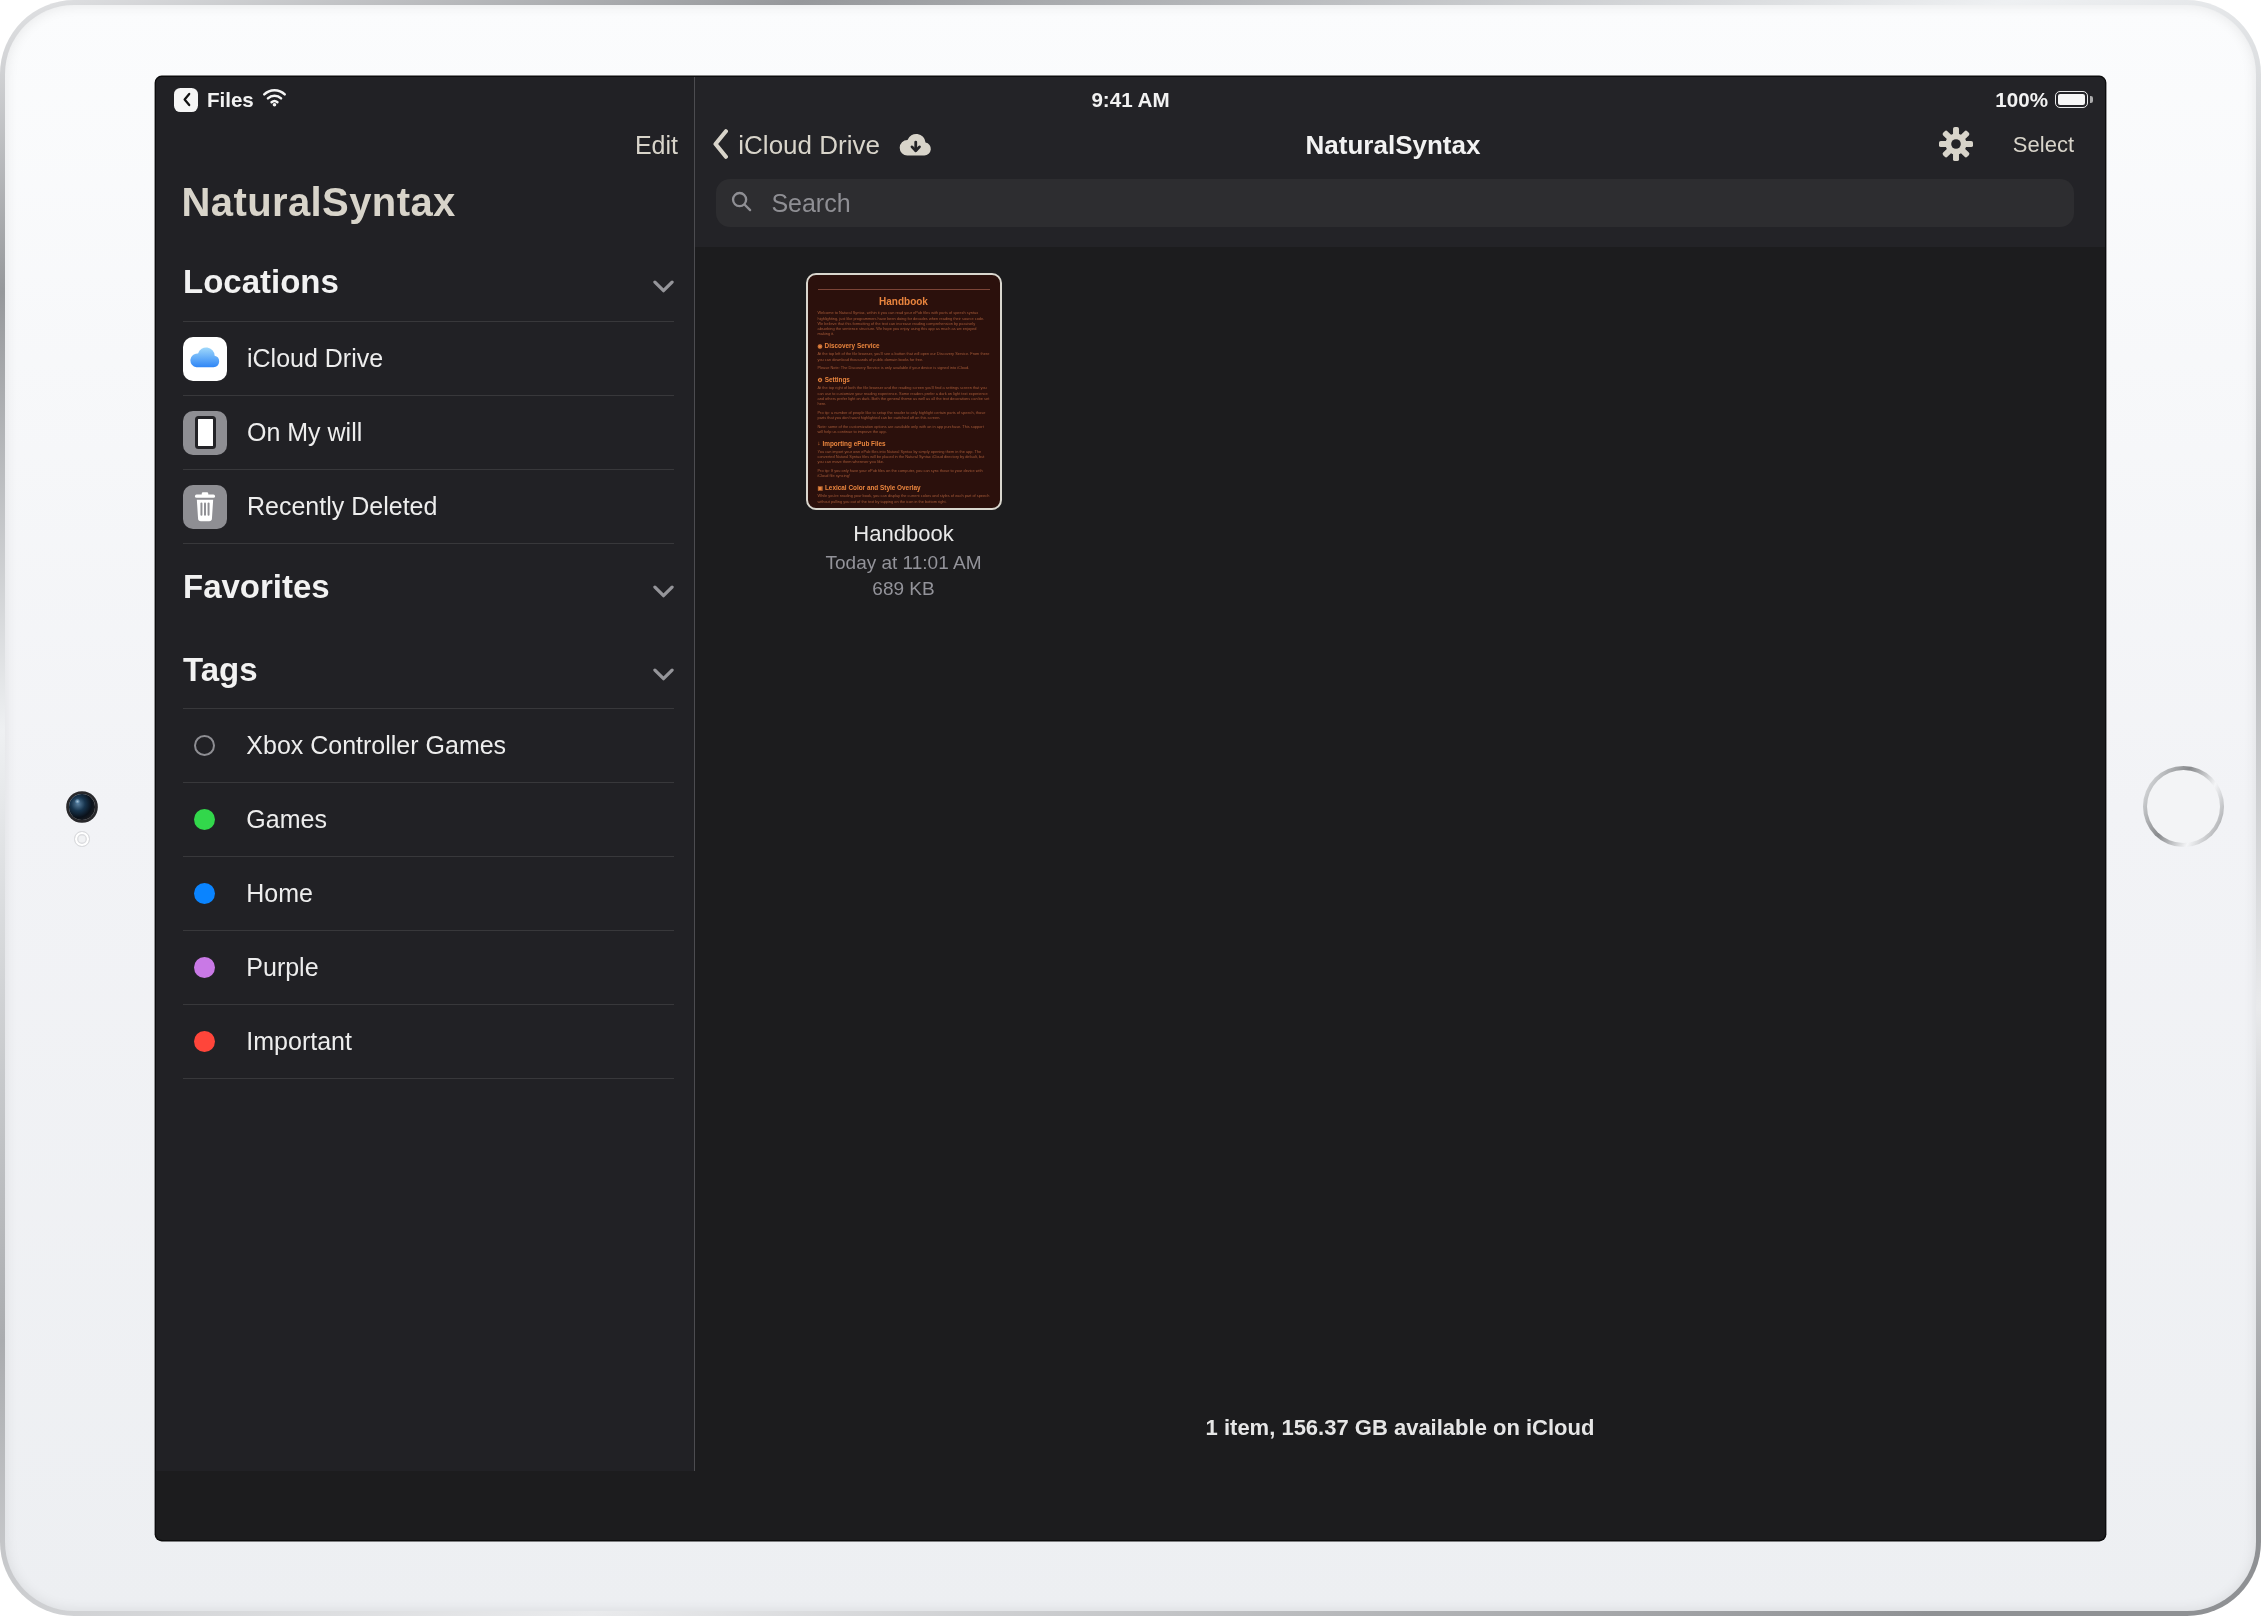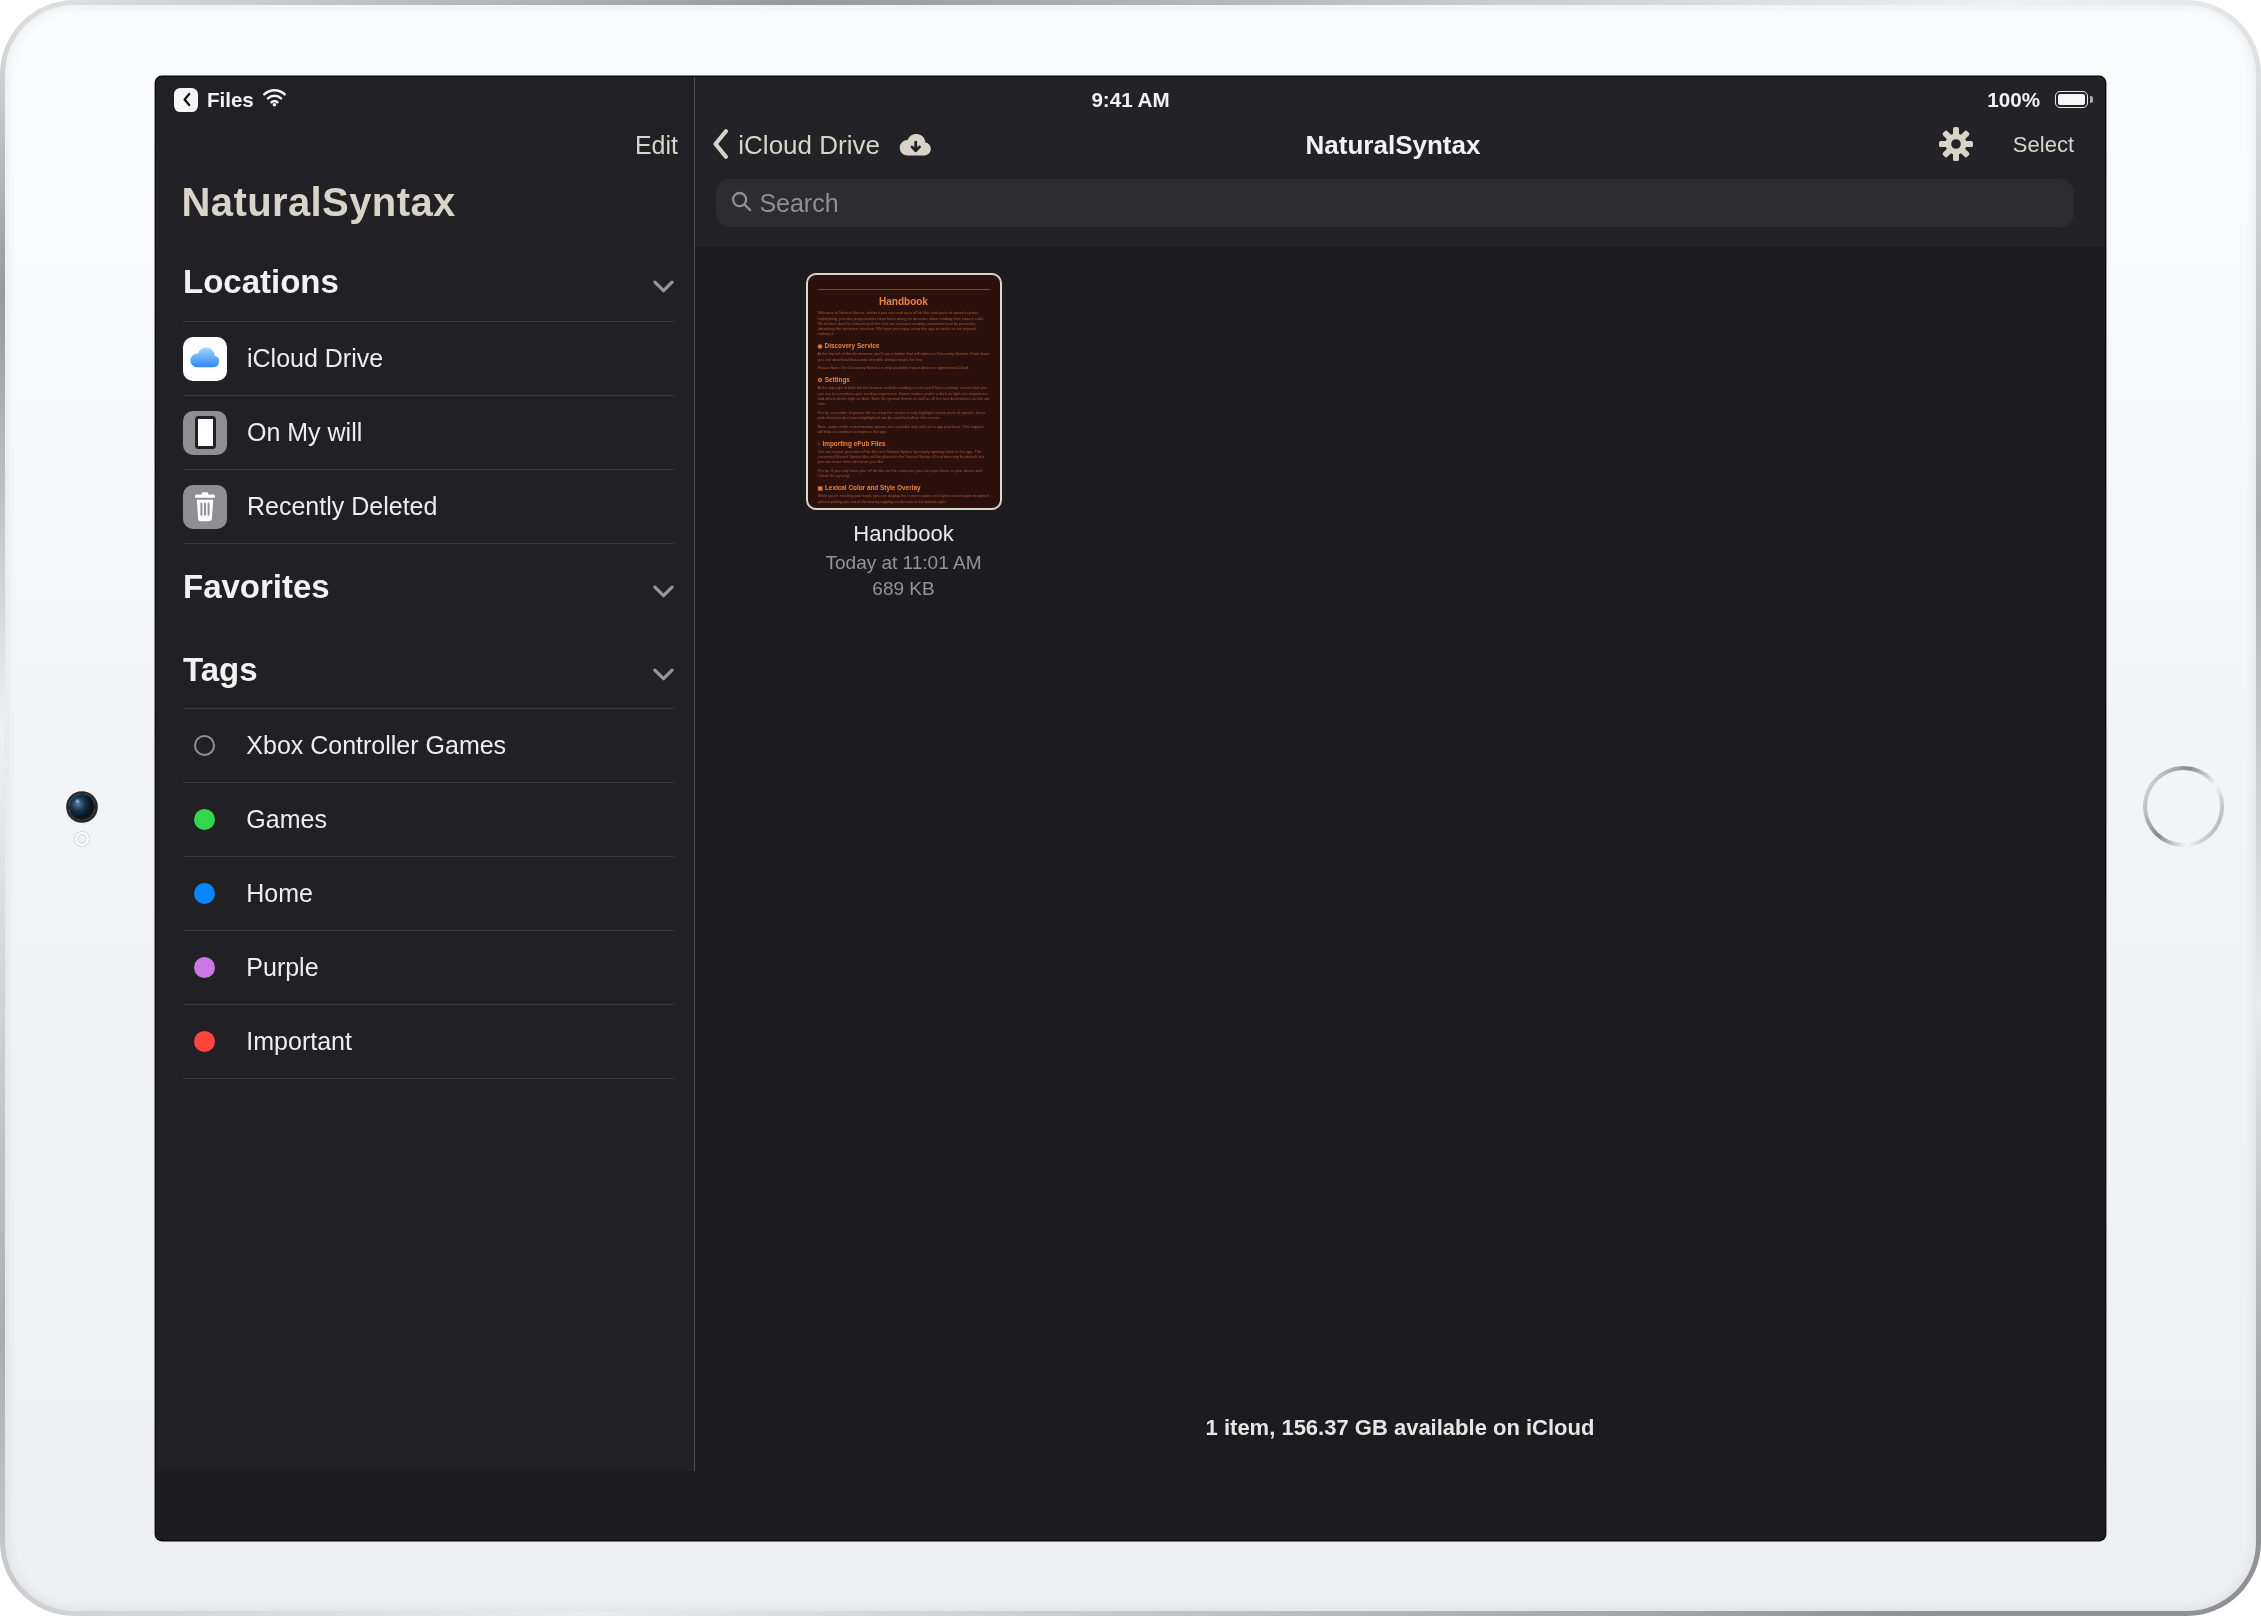--- a/index.html
+++ b/index.html
@@ -35,21 +35,21 @@
   .screen{position:absolute; left:156px; top:77px; width:1949px; height:1463px;
     background:var(--screen-bg); border-radius:5.7px; overflow:hidden;
     box-shadow:0 0 0 1.4px #0c0c0d;}
 
   
   .statusbar{position:absolute; left:0; right:0; top:0; height:45px; z-index:6;
     display:flex; align-items:center; color:var(--text-white); font-size:20.6px; font-weight:600;}
   .sb-left{position:absolute; left:18.4px; display:flex; align-items:center; gap:8.5px;}
   .chip{width:24px; height:24px; border-radius:6.4px; background:#f5f5f5; display:flex; align-items:center; justify-content:center;}
   .sb-time{position:absolute; left:0; right:0; text-align:center;}
-  .sb-right{position:absolute; right:17px; display:flex; align-items:center; gap:15px;}
+  .sb-right{position:absolute; right:17px; display:flex; align-items:center; gap:7px;}
   .batt{position:relative; width:33px; height:17px; border:1.8px solid rgba(244,244,244,.95); border-radius:5px;}
   .batt-fill{position:absolute; inset:1.8px; background:#f6f6f6; border-radius:2.1px;}
   .batt-nub{position:absolute; right:-5.7px; top:4.3px; width:3.2px; height:7px; border-radius:0 2.1px 2.1px 0; background:rgba(244,244,244,.65);}
 
   
   .sidebar{position:absolute; left:0; top:0; width:538px; bottom:69px; background:var(--sidebar-bg);}
   .panel-divider{position:absolute; left:538px; top:0; bottom:69px; width:1.4px; background:var(--divider); z-index:3;}
   .sb-edit{position:absolute; top:54px; right:16px; font-size:25px; color:var(--accent); cursor:pointer;}
   .sb-title{position:absolute; top:103px; left:25.5px; font-size:40px; font-weight:bold; color:var(--accent); letter-spacing:0.4px;}
   .sec-head{position:absolute; left:27px; right:20px; display:flex; justify-content:space-between; align-items:center;
@@ -70,21 +70,21 @@
   .main{position:absolute; left:539px; right:0; top:0; bottom:69px; background:var(--screen-bg);}
   .chrome{position:absolute; left:0; right:0; top:0; height:170px; background:var(--chrome-bg);}
   .navrow{position:absolute; top:41px; left:17px; right:31px; height:54px; display:flex; align-items:center;}
   .back-btn{display:flex; align-items:center; gap:10px; cursor:pointer;}
   .back-label{font-size:26px; color:var(--accent);}
   .cloud-dl{margin-left:18.4px; display:flex; align-items:center;}
   .nav-title{position:absolute; left:0; right:0; text-align:center; font-size:26px; font-weight:bold; color:var(--text-white); pointer-events:none;}
   .nav-right{position:absolute; right:0; display:flex; align-items:center; gap:40px;}
   .select-label{font-size:22px; color:var(--accent); cursor:pointer;}
   .searchbar{position:absolute; left:21px; right:31px; top:102px; height:48px; background:var(--search-bg);
-    border-radius:14px; display:flex; align-items:center; padding:0 14px; gap:6px;justify-content:space-between;}
+    border-radius:14px; display:flex; align-items:center; padding:0 14px; gap:18px;justify-content:space-between;}
   .searchbar input{flex:1; background:transparent; border:none; outline:none; font-size:25px;
     color:#e8e8e8; font-family:"Liberation Sans", sans-serif;}
   .searchbar input::placeholder{color:#8f8f94;}
 
   
   .file-item{position:absolute; left:86px; top:196px; width:245px; text-align:center; cursor:pointer;}
   .thumb{margin:0 auto; width:196px; height:237px; background:var(--preview-bg); border:2.1px solid var(--preview-border);
     border-radius:10px; overflow:hidden; padding:8.5px 10px 0 10px; text-align:left;}
   .pv-hr{border-top:1.4px solid #7c4437; margin-top:5.7px;}
   .pv-title{font-size:10px; font-weight:bold; color:var(--preview-heading); text-align:center; margin:5.7px 0 3.5px;}

